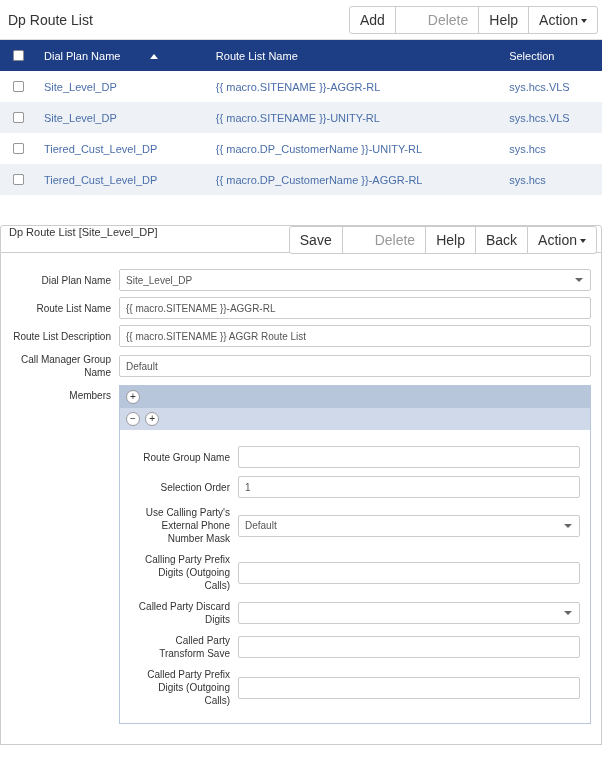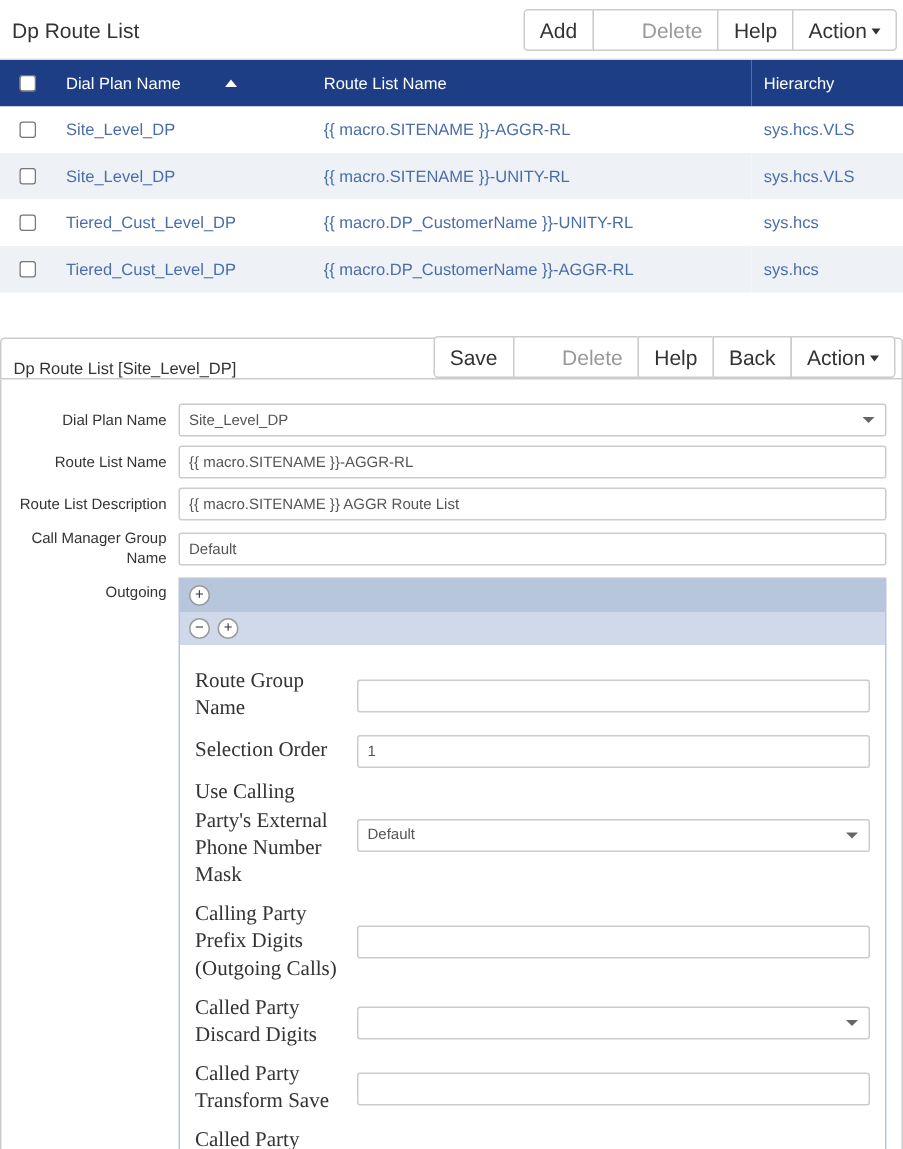--- a/index.html
+++ b/index.html
@@ -74,21 +74,21 @@
     width: 0; height: 0;
     margin-left: 30px;
     border-left: 4px solid transparent;
     border-right: 4px solid transparent;
     border-bottom: 5px solid #fff;
     vertical-align: middle;
   }
 
   .detail-bar {
     display: flex;
-    align-items: flex-end;
+    align-items: flex-start;
     border: 1px solid #ccc;
     border-radius: 3px 3px 0 0;
     height: 28px;
     padding: 0 4px 0 8px;
     margin-top: 30px;
     font-size: 11px;
   }
   .detail-bar .title { flex: 1; color: #333; }
   .form-panel {
     border: 1px solid #ccc;
@@ -166,26 +166,25 @@
   .members-body {
     padding: 8px 10px;
   }
   .mrow {
     display: flex;
     align-items: center;
     margin: 8px 0;
   }
   .mlabel {
     width: 108px;
-    text-align: left;
+    text-align: right;
     padding-right: 8px;
-    font-size: 14px;
+    font-size: 10px;
     line-height: 1.3;
     color: #333;
-    font-family: Liberation Serif, serif;
   }
   .mfield {
     flex: 1;
     position: relative;
   }
   input[type=checkbox] { transform: scale(0.85); }
 </style>
 </head>
 <body>
 
@@ -198,21 +197,21 @@
     <div class="btn"><span>Action</span><span class="caret"></span></div>
   </div>
 </div>
 
 <table class="grid">
   <thead>
     <tr>
       <th class="chk"><input type="checkbox" style=""></th>
       <th><span>Dial Plan Name</span><span class="sort-arrow"></span></th>
       <th>Route List Name</th>
-      <th>Hierarchy</th>
+      <th>Selection</th>
     </tr>
   </thead>
   <tbody>
     <tr>
       <td class="chk"><input type="checkbox" style=""></td>
       <td>Site_Level_DP</td>
       <td>{{ macro.SITENAME }}-AGGR-RL</td>
       <td>sys.hcs.VLS</td>
     </tr>
     <tr>
@@ -273,21 +272,21 @@
 
   <div class="form-row">
     <div class="form-label">Call Manager Group Name</div>
     <div class="form-field">
       <input class="text-input" value="Default" style="">
     </div>
   </div>
 
 
   <div class="form-row align-top">
-    <div class="form-label">Outgoing</div>
+    <div class="form-label">Members</div>
     <div class="form-field">
       <div class="members-box">
         <div class="members-hdr">
           <span class="round-btn">+</span>
         </div>
         <div class="members-sub">
           <span class="round-btn">−</span>
           <span class="round-btn">+</span>
         </div>
         <div class="members-body">

